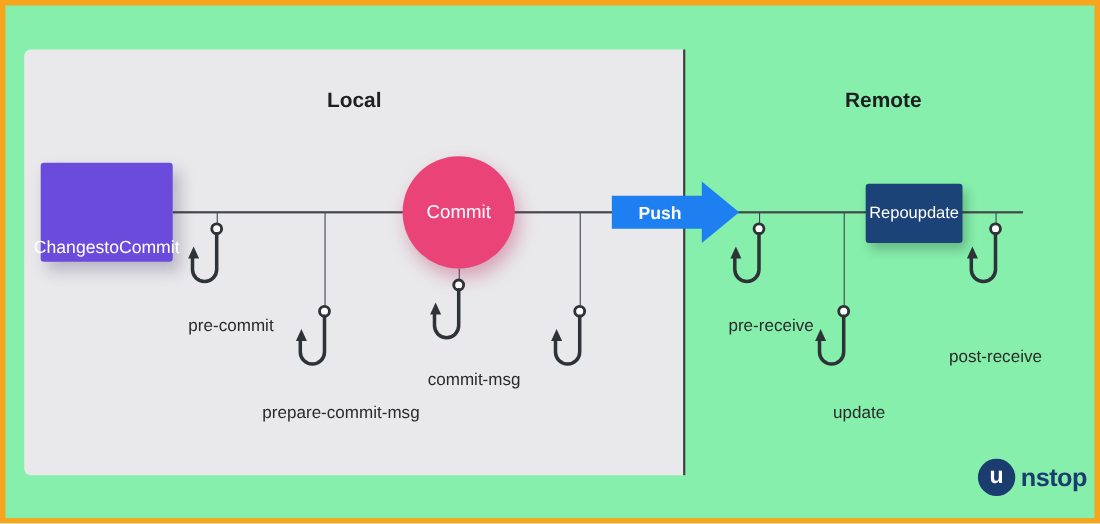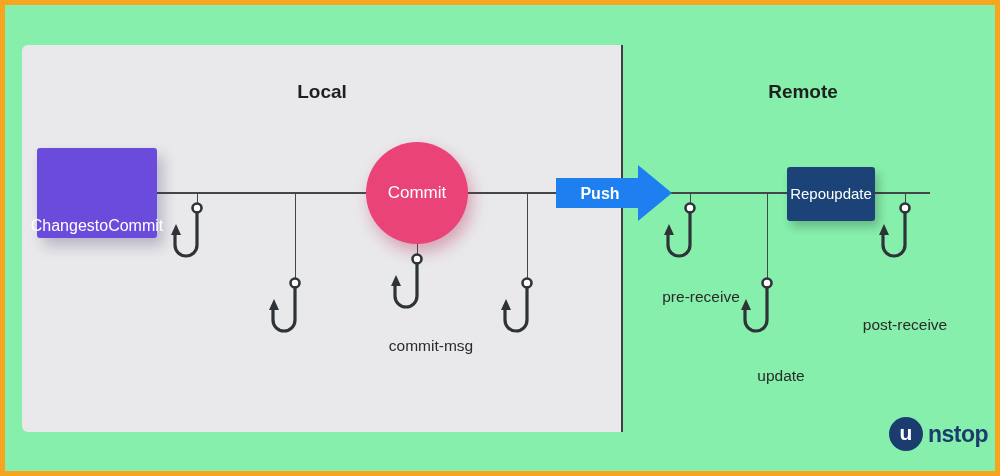--- a/index.html
+++ b/index.html
@@ -112,27 +112,29 @@
     <span>Repo</span>
     <span>update</span>
   </div>
 
   <div class="abs hook-line" style="left:191.5px; top:188px; height:10px;"></div>
   <svg class="abs hook-svg" style="left:166px; top:195px;" width="40" height="72" viewBox="0 0 40 72">
     <circle cx="26" cy="8" r="4.5" fill="#fff" stroke="#2E3338" stroke-width="2.6"></circle>
     <path d="M26 12.5 L26 45 A11 11 0 1 1 4 45 L4 34" fill="none" stroke="#2E3338" stroke-width="3.2" stroke-linecap="round"></path>
     <polygon points="0,35 10,35 5,24" fill="#2E3338"></polygon>
   </svg>
+  <div class="abs hook-label" style="left:125px; top:283px; width:160px;">pre-commit</div>
 
   <div class="abs hook-line" style="left:289.5px; top:188px; height:85px;"></div>
   <svg class="abs hook-svg" style="left:264px; top:270px;" width="40" height="72" viewBox="0 0 40 72">
     <circle cx="26" cy="8" r="4.5" fill="#fff" stroke="#2E3338" stroke-width="2.6"></circle>
     <path d="M26 12.5 L26 45 A11 11 0 1 1 4 45 L4 34" fill="none" stroke="#2E3338" stroke-width="3.2" stroke-linecap="round"></path>
     <polygon points="0,35 10,35 5,24" fill="#2E3338"></polygon>
   </svg>
+  <div class="abs hook-label" style="left:185px; top:362px; width:240px;">prepare-commit-msg</div>
 
   <div class="abs hook-line" style="left:411.5px; top:239px; height:10px;"></div>
   <svg class="abs hook-svg" style="left:386px; top:246px;" width="40" height="72" viewBox="0 0 40 72">
     <circle cx="26" cy="8" r="4.5" fill="#fff" stroke="#2E3338" stroke-width="2.6"></circle>
     <path d="M26 12.5 L26 45 A11 11 0 1 1 4 45 L4 34" fill="none" stroke="#2E3338" stroke-width="3.2" stroke-linecap="round"></path>
     <polygon points="0,35 10,35 5,24" fill="#2E3338"></polygon>
   </svg>
   <div class="abs hook-label" style="left:346px; top:332px; width:160px;">commit-msg</div>
 
   <div class="abs hook-line" style="left:521.5px; top:188px; height:85px;"></div>

